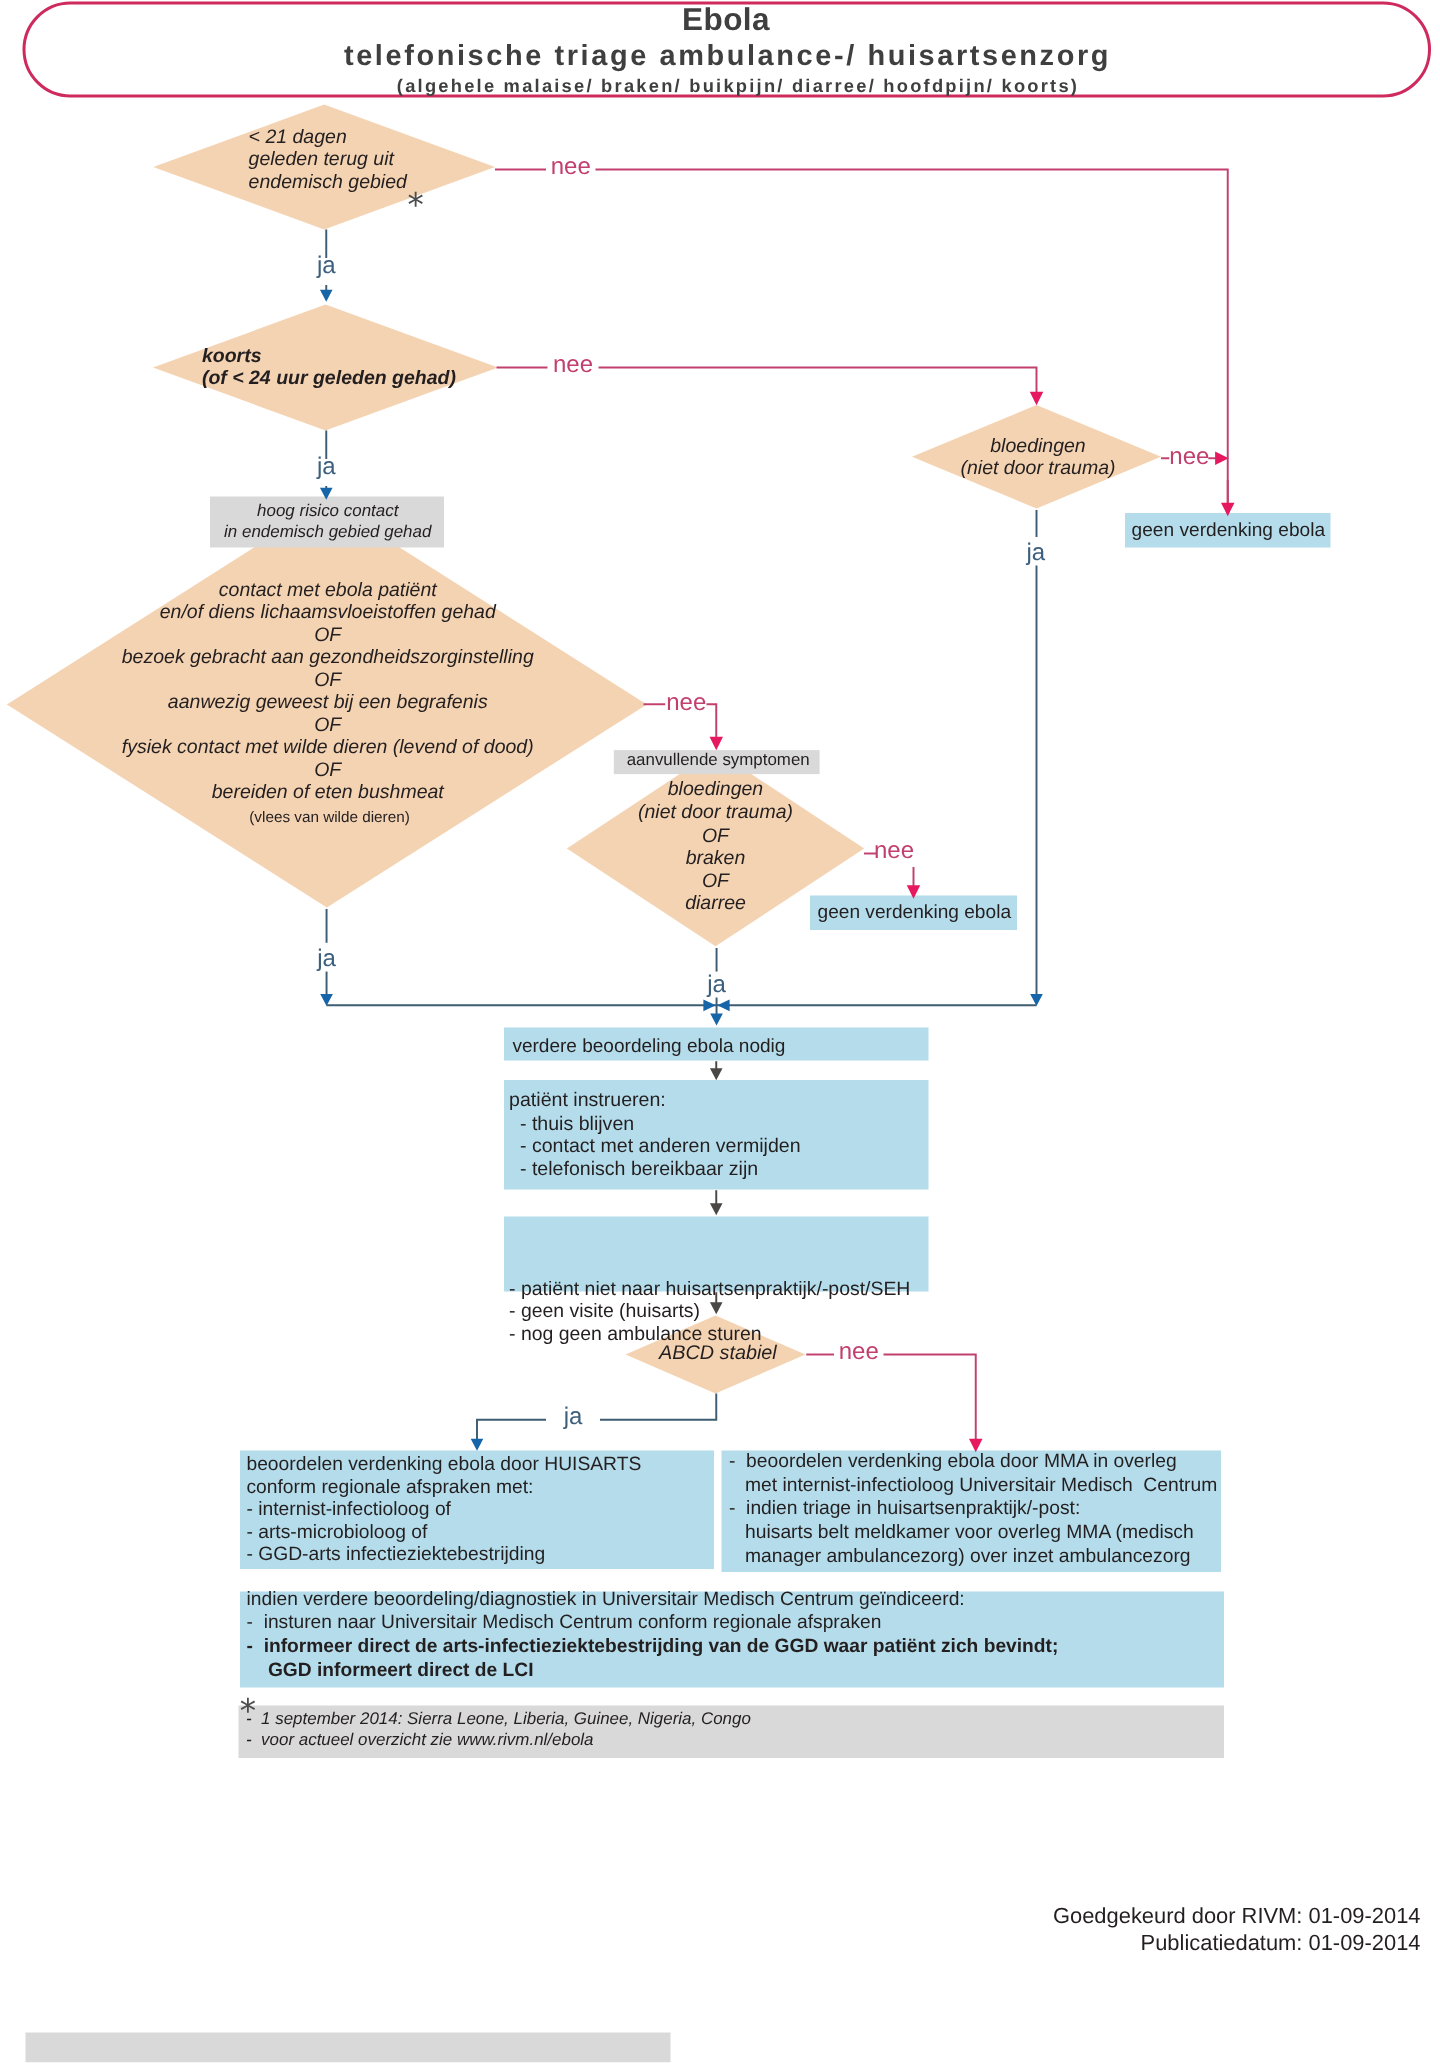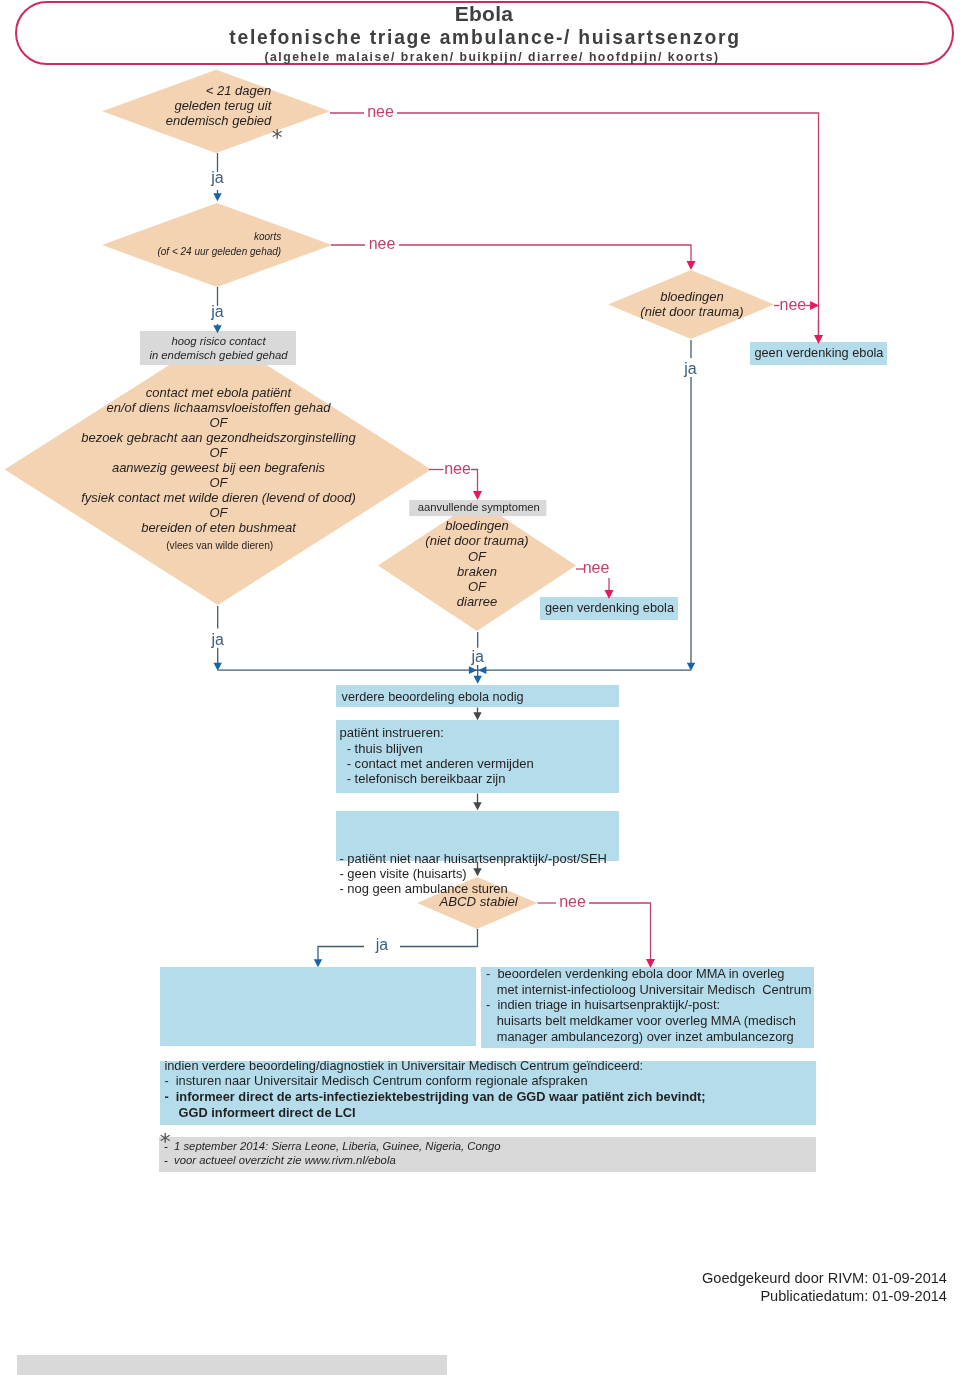--- a/index.html
+++ b/index.html
@@ -73,35 +73,36 @@
 <path d="M 477.5 793.5 L 477.5 806" fill="none" stroke="#4a4745" stroke-width="1.3" marker-end="url(#ag)"></path>
 <path d="M 477.5 861.5 L 477.5 872" fill="none" stroke="#4a4745" stroke-width="1.3" marker-end="url(#ag)"></path>
 <path d="M 537.5 903 L 556 903" fill="none" stroke="#c2406e" stroke-width="1.3"></path>
 <path d="M 589 903 L 650.5 903 L 650.5 963" fill="none" stroke="#c2406e" stroke-width="1.3" marker-end="url(#ap)"></path>
 <path d="M 477.5 929 L 477.5 946.5 L 400 946.5" fill="none" stroke="#3d5d72" stroke-width="1.3"></path>
 <path d="M 364 946.5 L 318 946.5 L 318 963" fill="none" stroke="#3d5d72" stroke-width="1.3" marker-end="url(#ab)"></path>
 </svg>
 <div class="t" style="left:484.00px;transform:translateX(-50%);text-align:center;top:1.94px;font-size:21.00px;line-height:24.15px;font-weight:bold;color:#3f3f3f;letter-spacing:0.30px;">Ebola</div>
 <div class="t" style="left:485.00px;transform:translateX(-50%);text-align:center;top:26.51px;font-size:19.30px;line-height:22.20px;font-weight:bold;color:#3f3f3f;letter-spacing:1.73px;">telefonische triage ambulance-/ huisartsenzorg</div>
 <div class="t" style="left:492px;transform:translateX(-50%);text-align:center;top:49.76px;font-size:12.20px;line-height:14.03px;font-weight:bold;color:#3f3f3f;letter-spacing:1.50px;">(algehele malaise/ braken/ buikpijn/ diarree/ hoofdpijn/ koorts)</div>
-<div class="t" style="left:218.50px;transform:translateX(-50%);text-align:right;top:83.29px;font-size:13.00px;line-height:15.00px;font-style:italic;"><span>&lt; 21 dagen</span><br><span>geleden terug uit</span><br><span>endemisch gebied</span></div>
+<div class="t" style="left:218.50px;transform:translateX(-50%);text-align:left;top:83.29px;font-size:13.00px;line-height:15.00px;font-style:italic;"><span>&lt; 21 dagen</span><br><span>geleden terug uit</span><br><span>endemisch gebied</span></div>
 <div class="t" style="left:271.70px;text-align:left;top:125.60px;font-size:21.70px;line-height:24.95px;color:#4d4d4d;font-family:'DejaVu Sans',sans-serif;">*</div>
-<div class="t" style="left:219.30px;transform:translateX(-50%);text-align:right;top:228.79px;font-size:10px;line-height:15.00px;font-style:italic;"><span>koorts</span><br><span>(of &lt; 24 uur geleden gehad)</span></div>
+<div class="t" style="left:219.30px;transform:translateX(-50%);text-align:left;top:228.79px;font-size:13.00px;line-height:15.00px;font-style:italic;font-weight:bold;"><span>koorts</span><br><span>(of &lt; 24 uur geleden gehad)</span></div>
 <div class="t" style="left:218.50px;transform:translateX(-50%);text-align:center;top:334.81px;font-size:11.30px;line-height:13.75px;font-style:italic;"><span>hoog risico contact</span><br><span>in endemisch gebied gehad</span></div>
 <div class="t" style="left:218.50px;transform:translateX(-50%);text-align:center;top:384.69px;font-size:13.00px;line-height:15.00px;font-style:italic;"><span>contact met ebola patiënt</span><br><span>en/of diens lichaamsvloeistoffen gehad</span><br><span>OF</span><br><span>bezoek gebracht aan gezondheidszorginstelling</span><br><span>OF</span><br><span>aanwezig geweest bij een begrafenis</span><br><span>OF</span><br><span>fysiek contact met wilde dieren (levend of dood)</span><br><span>OF</span><br><span>bereiden of eten bushmeat</span></div>
 <div class="t" style="left:219.70px;transform:translateX(-50%);text-align:center;top:539.60px;font-size:10.20px;line-height:11.73px;">(vlees van wilde dieren)</div>
 <div class="t" style="left:692.00px;transform:translateX(-50%);text-align:center;top:290.24px;font-size:13.00px;line-height:14.90px;font-style:italic;"><span>bloedingen</span><br><span>(niet door trauma)</span></div>
 <div class="t" style="left:478.80px;transform:translateX(-50%);text-align:center;top:501.43px;font-size:11.25px;line-height:12.94px;">aanvullende symptomen</div>
 <div class="t" style="left:477.00px;transform:translateX(-50%);text-align:center;top:517.94px;font-size:13.00px;line-height:15.30px;font-style:italic;"><span>bloedingen</span><br><span>(niet door trauma)</span><br><span>OF</span><br><span>braken</span><br><span>OF</span><br><span>diarree</span></div>
 <div class="t" style="left:754.40px;text-align:left;top:346.25px;font-size:12.75px;line-height:14.66px;">geen verdenking ebola</div>
 <div class="t" style="left:545.00px;text-align:left;top:601.25px;font-size:12.75px;line-height:14.66px;">geen verdenking ebola</div>
 <div class="t" style="left:341.60px;text-align:left;top:690.29px;font-size:12.70px;line-height:14.60px;">verdere beoordeling ebola nodig</div>
 <div class="t" style="left:339.40px;text-align:left;top:725.38px;font-size:13.05px;line-height:15.20px;"><span>patiënt instrueren:</span><br><span>  - thuis blijven</span><br><span>  - contact met anderen vermijden</span><br><span>  - telefonisch bereikbaar zijn</span></div>
 <div class="t" style="left:339.40px;text-align:left;top:812.71px;font-size:12.95px;line-height:15.00px;margin-top:38px;"><span>- patiënt niet naar huisartsenpraktijk/-post/SEH</span><br><span>- geen visite (huisarts)</span><br><span>- nog geen ambulance sturen</span></div>
 <div class="t" style="left:478.60px;transform:translateX(-50%);text-align:center;top:893.63px;font-size:13.20px;line-height:15.18px;font-style:italic;">ABCD stabiel</div>
+<div class="t" style="left:164.30px;text-align:left;top:967.99px;font-size:12.85px;line-height:15.10px;"><span>beoordelen verdenking ebola door HUISARTS</span><br><span>conform regionale afspraken met:</span><br><span>- internist-infectioloog of</span><br><span>- arts-microbioloog of</span><br><span>- GGD-arts infectieziektebestrijding</span></div>
 <div class="t" style="left:486.00px;text-align:left;top:966.24px;font-size:12.85px;line-height:15.60px;"><span>-  beoordelen verdenking ebola door MMA in overleg</span><br><span>   met internist-infectioloog Universitair Medisch  Centrum</span><br><span>-  indien triage in huisartsenpraktijk/-post:</span><br><span>   huisarts belt meldkamer voor overleg MMA (medisch</span><br><span>   manager ambulancezorg) over inzet ambulancezorg</span></div>
 <div class="t" style="left:164.40px;text-align:left;top:1057.76px;font-size:12.80px;line-height:15.60px;"><span>indien verdere beoordeling/diagnostiek in Universitair Medisch Centrum geïndiceerd:</span><br><span>-  insturen naar Universitair Medisch Centrum conform regionale afspraken</span></div>
 <div class="t" style="left:164.40px;text-align:left;top:1089.06px;font-size:12.80px;line-height:15.60px;font-weight:bold;"><span>-  informeer direct de arts-infectieziektebestrijding van de GGD waar patiënt zich bevindt;</span><br><span>    GGD informeert direct de LCI</span></div>
 <div class="t" style="left:159.75px;text-align:left;top:1129.50px;font-size:21.70px;line-height:24.95px;color:#4d4d4d;font-family:'DejaVu Sans',sans-serif;">*</div>
 <div class="t" style="left:164.00px;text-align:left;top:1138.98px;font-size:11.30px;line-height:14.20px;font-style:italic;"><span>-  1 september 2014: Sierra Leone, Liberia, Guinee, Nigeria, Congo</span><br><span>-  voor actueel overzicht zie www.rivm.nl/ebola</span></div>
 <div class="t" style="left:380.50px;transform:translateX(-50%);text-align:center;top:103.25px;font-size:16.00px;line-height:18.40px;color:#c2406e;">nee</div>
 <div class="t" style="left:382.00px;transform:translateX(-50%);text-align:center;top:235.25px;font-size:16.00px;line-height:18.40px;color:#c2406e;">nee</div>
 <div class="t" style="left:217.50px;transform:translateX(-50%);text-align:center;top:169.25px;font-size:16.00px;line-height:18.40px;color:#3c5f7d;">ja</div>
 <div class="t" style="left:217.50px;transform:translateX(-50%);text-align:center;top:303.25px;font-size:16.00px;line-height:18.40px;color:#3c5f7d;">ja</div>
 <div class="t" style="left:457.50px;transform:translateX(-50%);text-align:center;top:459.75px;font-size:16.00px;line-height:18.40px;color:#c2406e;">nee</div>

